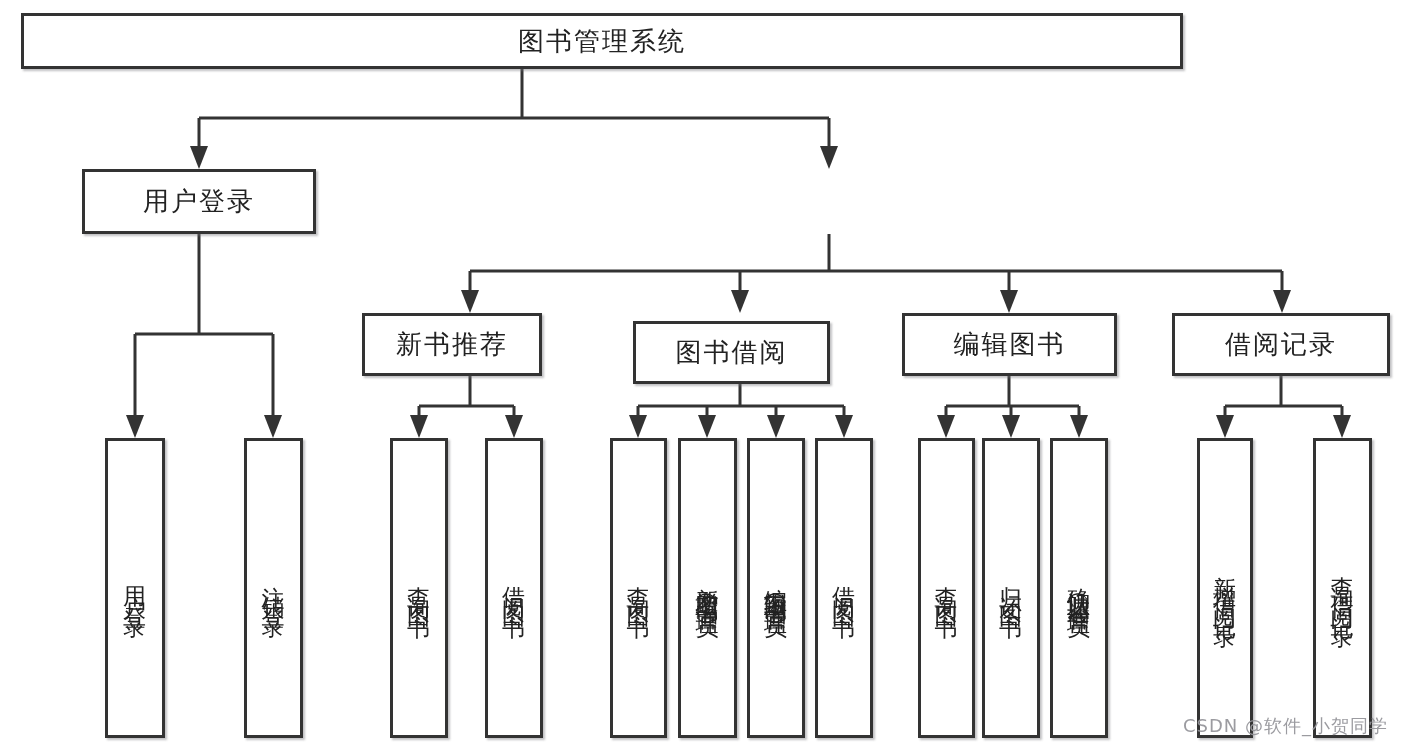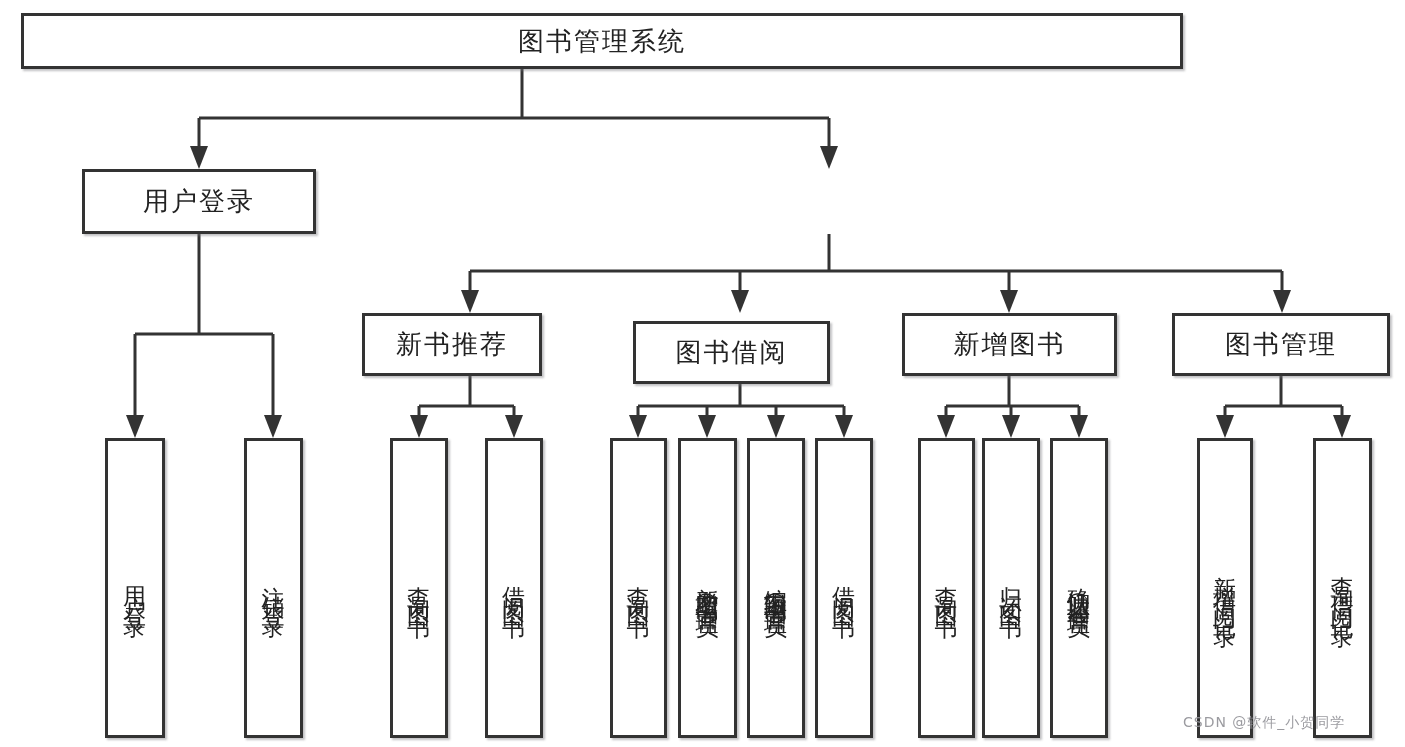--- a/index.html
+++ b/index.html
@@ -49,21 +49,21 @@
     color: #222222;
     white-space: nowrap;
   }
   .box .vlabel.long {
     letter-spacing: 4px;
   }
   .watermark {
     position: absolute;
     left: 1183px;
     top: 714px;
-    font-size: 14px;
+    font-size: 18px;
     letter-spacing: 1px;
     color: rgba(150,150,155,0.95);
     z-index: 3;
     white-space: nowrap;
   }
 </style>
 </head>
 <body>
 
 <div class="stage">
@@ -108,24 +108,24 @@
     <span class="hlabel">用户登录</span>
   </div>
 
   <div class="box" style="left:362px; top:313px; width:180px; height:63px;">
     <span class="hlabel">新书推荐</span>
   </div>
   <div class="box" style="left:633px; top:313px; width:197px; height:63px;margin-top:8px;">
     <span class="hlabel">图书借阅</span>
   </div>
   <div class="box" style="left:902px; top:313px; width:215px; height:63px;">
-    <span class="hlabel">新增图书</span>
+    <span class="hlabel">编辑图书</span>
   </div>
   <div class="box" style="left:1172px; top:313px; width:218px; height:63px;">
-    <span class="hlabel">图书管理</span>
+    <span class="hlabel">借阅记录</span>
   </div>
 
   <div class="box" style="left:105px; top:438px; width:60px; height:300px;">
     <span class="vlabel">用户登录</span>
   </div>
   <div class="box" style="left:244px; top:438px; width:59px; height:300px;">
     <span class="vlabel">注销登录</span>
   </div>
   <div class="box" style="left:390px; top:438px; width:58px; height:300px;">
     <span class="vlabel">查询图书</span>

